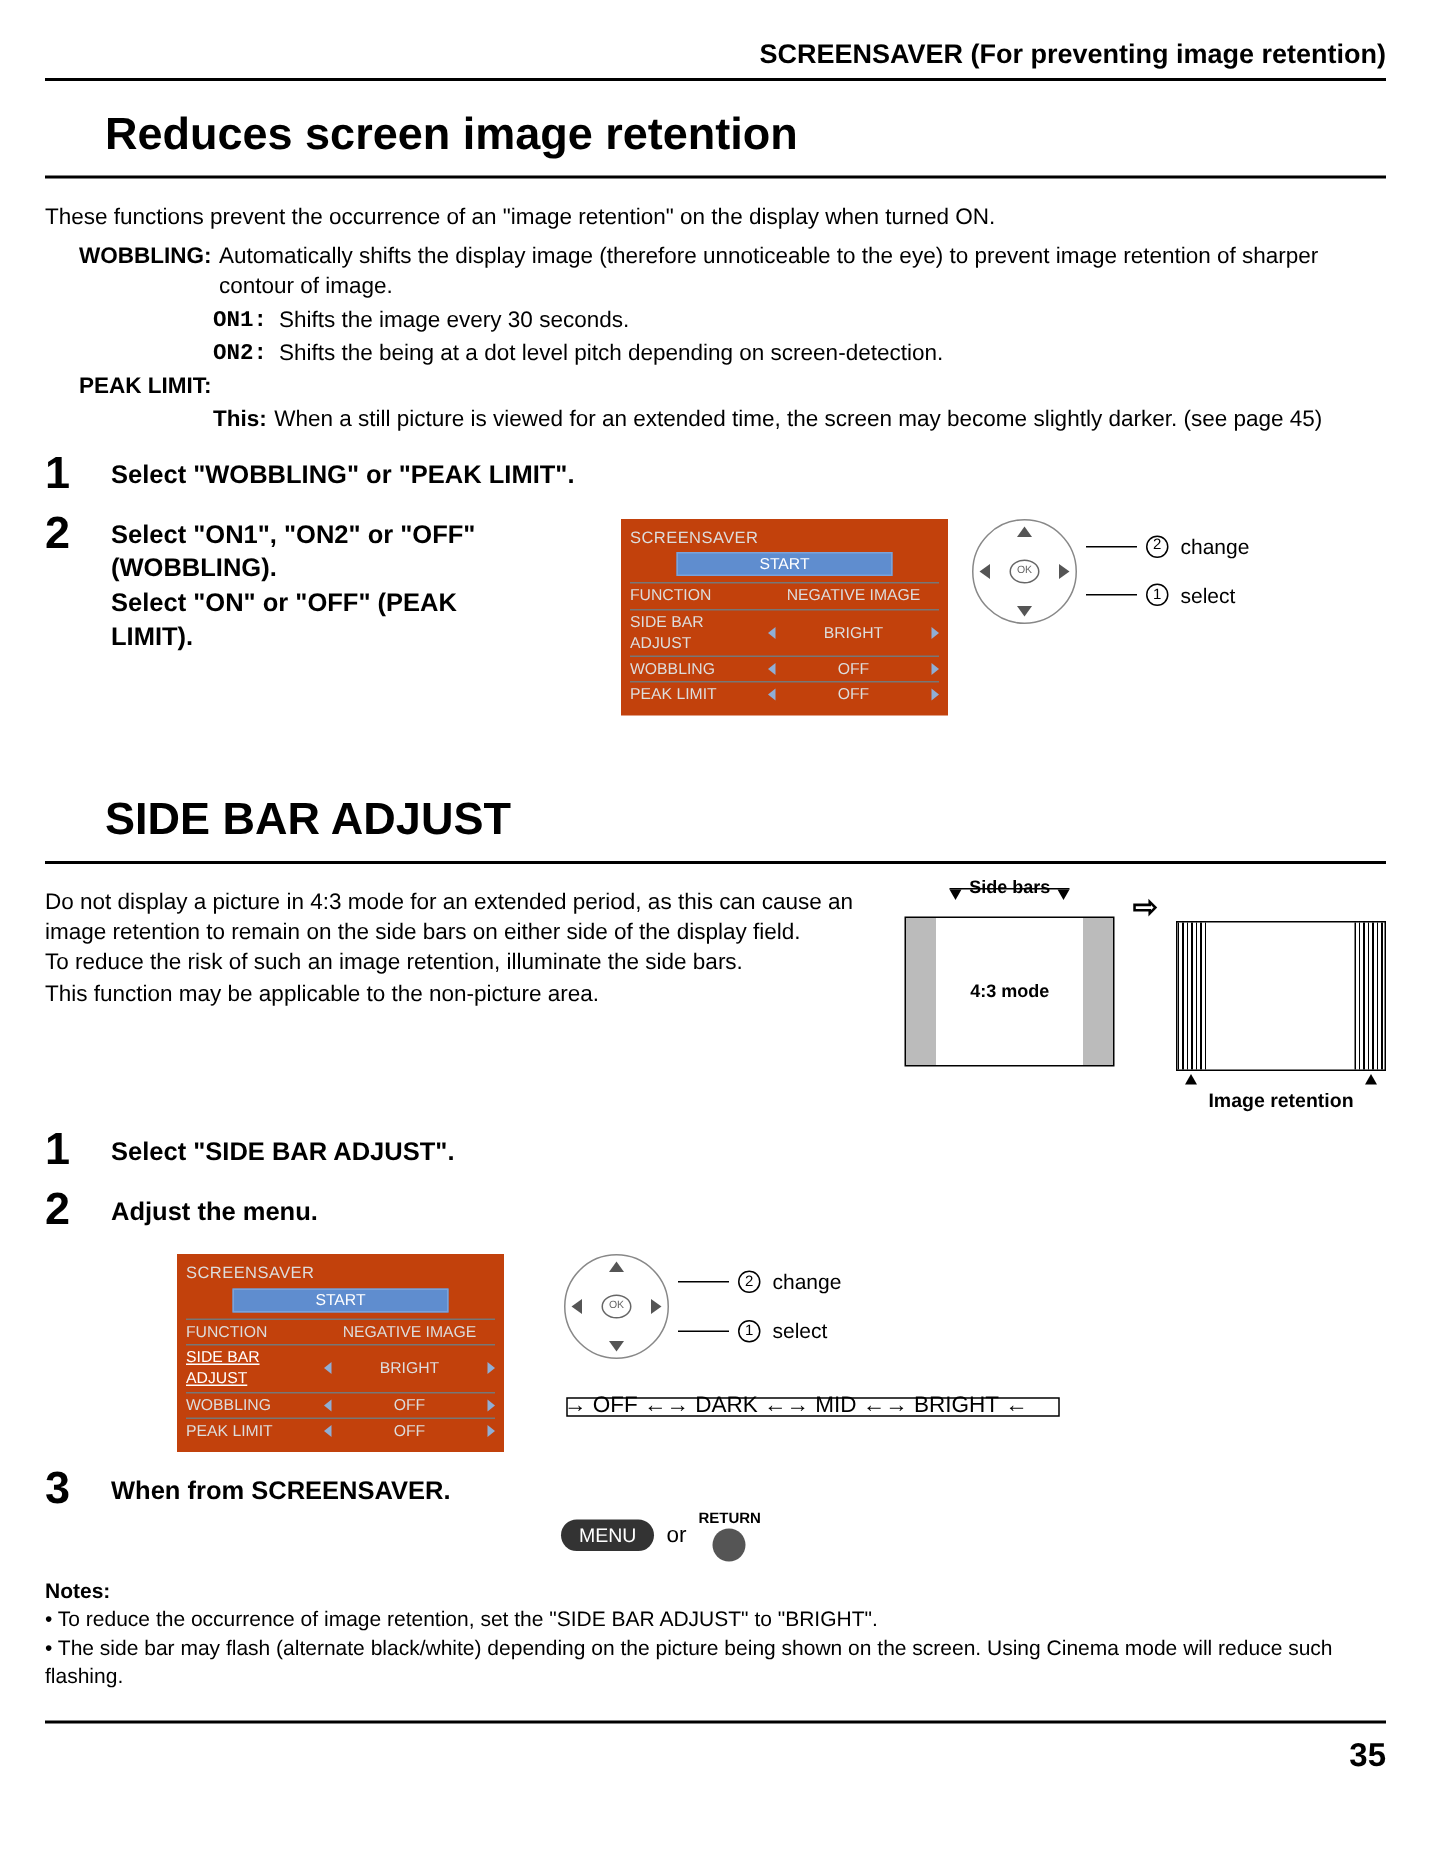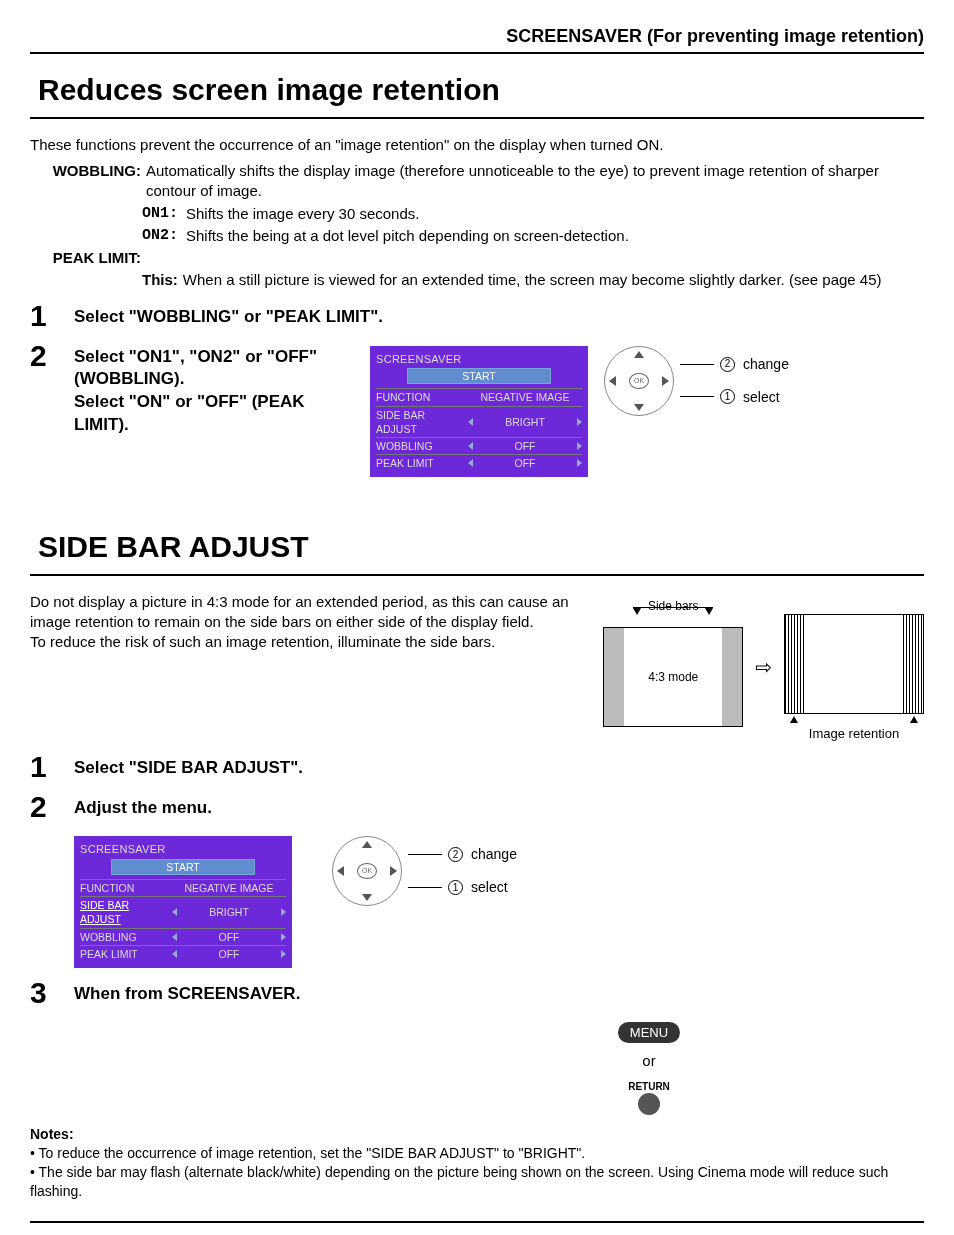--- a/index.html
+++ b/index.html
@@ -15,21 +15,21 @@
   .header-bar {
     font-weight: bold;
     text-align: right;
     font-size: 18px;
     padding-bottom: 4px;
     border-bottom: 2px solid #000;
     margin-bottom: 16px;
   }
   h1.section-title {
     font-size: 30px;
-    margin: 10px 0 6px 8px;
+    margin: 10px 0 6px 40px;
     font-weight: bold;
   }
   .title-rule {
     border: none;
     border-top: 2px solid #000;
     margin: 2px 0 16px 0;
   }
   .intro { margin: 6px 0 6px 0; }
   .indent1 { padding-left: 18px; }
   .hanglabel {
@@ -61,25 +61,26 @@
     font-weight: bold;
     width: 44px;
     line-height: 1;
   }
   .stepbody { flex: 1; padding-top: 5px; }
   .stepbody.stacked { display: flex; gap: 16px; align-items:flex-start; }
   .stepbody .stepheading { font-weight: bold; font-size: 17px; }
   .two-col { display: flex; }
   
   .osmenu {
-    background: #6d28d9;
+    background: #c2410c;
     color: #fff;
     font-size: 11px;
     width: 218px;
     padding: 6px;
+    margin-left: 44px;
   }
   .osmenu .ostitle { font-weight: normal; color:#ddd; margin-bottom:2px; letter-spacing:0.3px; font-size:11px; }
   .osmenu .start {
     background: #5f8dcf;
     color:#fff;
     text-align:center;
     margin: 0 auto 4px auto;
     line-height:14px;
     border:1px solid #7ba3da;
     width:70%;
@@ -155,21 +156,21 @@
   .circ {
     display:inline-flex;
     width:15px;height:15px;
     border:1px solid #000;
     border-radius:50%;
     font-size:10px;
     align-items:center;justify-content:center;
     margin-right:2px;
   }
   
-  .sba-diag { display:flex; gap:12px; align-items:center; font-size:13px; }
+  .sba-diag { display:flex; gap:12px; font-size:13px;font-weight:bold; }
   .tv {
     width:140px;height:100px;
     border:1px solid #000;
     position:relative;
     background:#fff;
   }
   .tv .bar { position:absolute; top:0; bottom:0; width:20px; }
   .tv .bar.left { left:0; }
   .tv .bar.right { right:0; }
   .tv.a .bar { background:#bbb; }
@@ -317,20 +318,21 @@
 
 <div class="section-gap"></div>
 
 <h1 class="section-title">SIDE BAR ADJUST</h1>
 <hr class="title-rule">
 
 <div class="two-col">
   <div style="flex:1;">
     <div>Do not display a picture in 4:3 mode for an extended period, as this can cause an image retention to remain on the side bars on either side of the display field.</div>
     <div>To reduce the risk of such an image retention, illuminate the side bars.</div>
+    <div>This function may be applicable to the non-picture area.</div>
   </div>
   <div style="flex:0 0 auto;">
     <div class="sba-diag">
       <div class="sba-stack">
         <div class="sba-top-a">
           <div class="line"></div>
           <div style="display:flex;justify-content:space-between;width:80px;margin:0 auto;">
             <span class="small-down-arrow"></span>
             <span style="font-size:12px;position:relative;top:-10px;">Side bars</span>
             <span class="small-down-arrow"></span>
@@ -404,30 +406,41 @@
               <span class="circ">2</span>
               <span>change</span>
             </div>
             <div class="row">
               <span class="connector"></span>
               <span class="circ">1</span>
               <span>select</span>
             </div>
           </div>
         </div>
+        <div class="flow">
+          <svg width="340" height="28" style="overflow:visible">
+            <path d="M 2 14 L 330 14 L 330 26 L 2 26 Z" fill="none" stroke="#000" stroke-width="1"></path>
+          </svg>
+          <div style="margin-top:-25px;">
+            → <span class="seg">OFF</span>
+            ←→ <span class="seg">DARK</span>
+            ←→ <span class="seg">MID</span>
+            ←→ <span class="seg">BRIGHT</span> ←
+          </div>
+        </div>
       </div>
     </div>
   </div>
 </div>
 
 <div class="step">
   <div class="stepnum">3</div>
   <div class="stepbody">
     <span class="stepheading">When from SCREENSAVER.</span>
-    <div class="menu-return-row" style="margin-top:16px;flex-direction:column;">
+    <div class="menu-return-row" style="margin-top:0;">
       <span class="menu-btn">MENU</span>
       <span>or</span>
       <span class="return-btn">
         <span class="lblr">RETURN</span>
         <span class="circle"></span>
       </span>
     </div>
   </div>
 </div>
 

